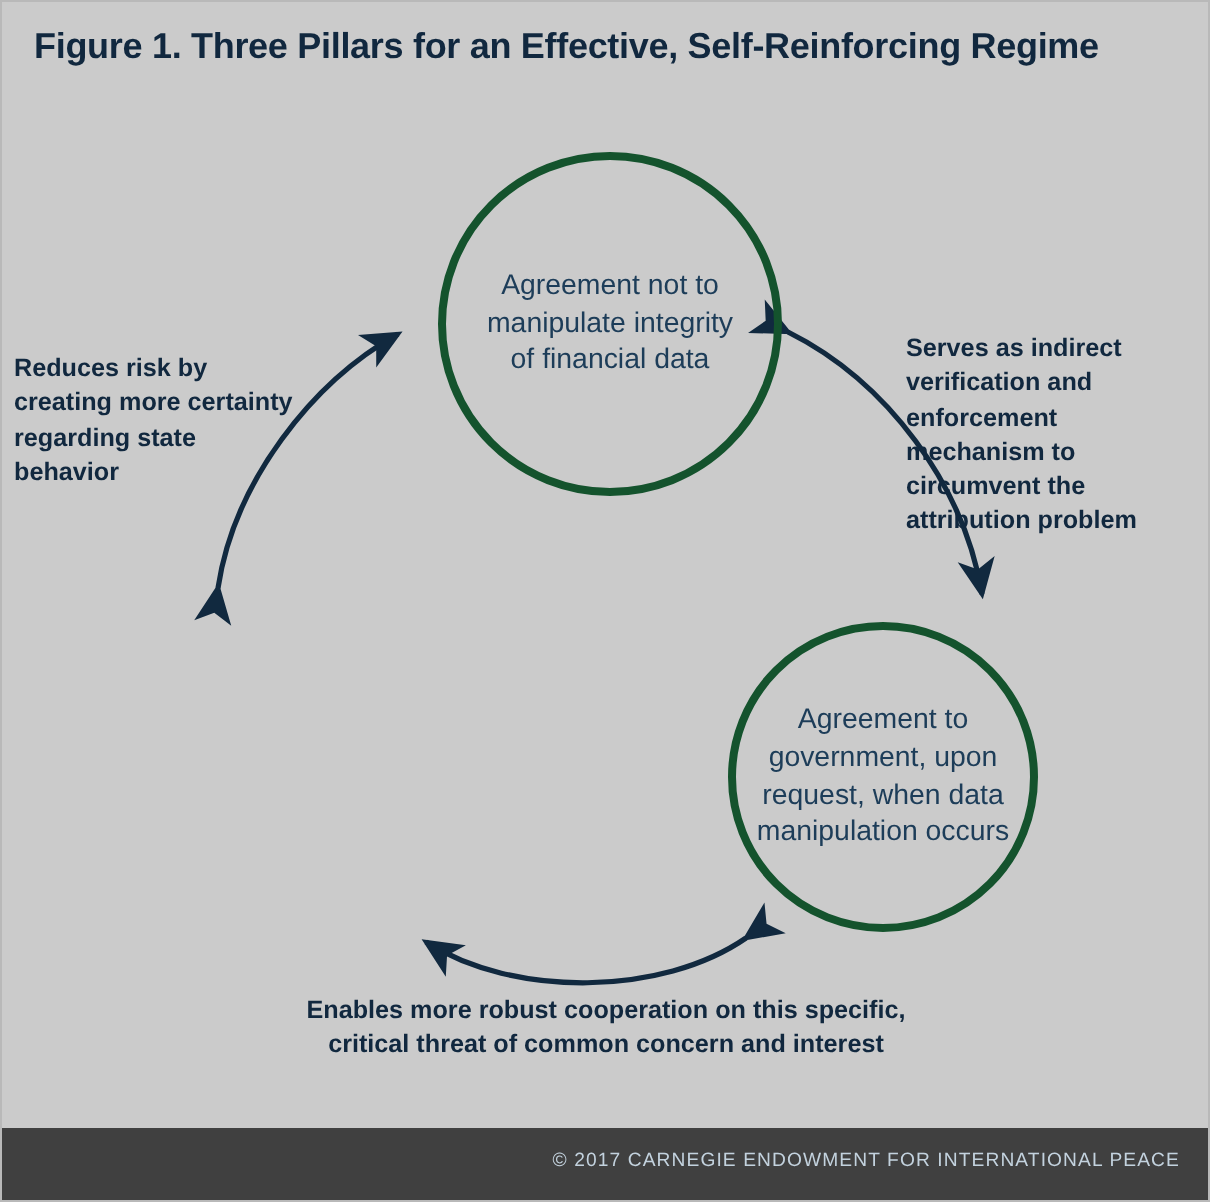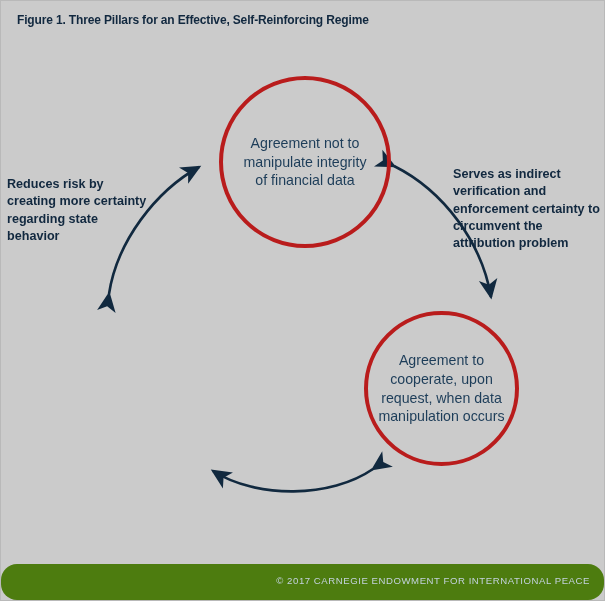--- a/index.html
+++ b/index.html
@@ -20,21 +20,21 @@
     border: 1px solid #b9b9b9;
     overflow: hidden;
   }
 
   
   #figure-title {
     position: absolute;
     left: 16px;
     top: 12px;
     width: 570px;
-    font-size: 12px;
+    font-size: 18px;
     font-weight: bold;
     letter-spacing: -0.15px;
     color: #11283f;
     line-height: 1.2;
     white-space: nowrap;
   }
 
   
   #diagram-canvas {
     position: absolute;
@@ -49,21 +49,21 @@
     top: 0;
     width: 605px;
     height: 601px;
     pointer-events: none;
   }
 
   
   .node {
     position: absolute;
     box-sizing: border-box;
-    border: 4px solid #b91c1c;
+    border: 4px solid #14532d;
     border-radius: 50%;
     background: transparent;
     display: flex;
     align-items: center;
     justify-content: center;
     text-align: center;
   }
   .node-label {
     color: #1d3d59;
     font-size: 14.2px;
@@ -122,22 +122,21 @@
     text-align: center;
   }
 
   
   #footer-band {
     position: absolute;
     left: 0;
     right: 0;
     bottom: 0;
     height: 36px;
-    background: #4d7c0f;
-    border-radius: 16px;
+    background: #404040;
   }
   #footer-credit {
     position: absolute;
     right: 14px;
     top: 11px;
     color: #c3d2de;
     font-size: 9.6px;
     letter-spacing: 0.55px;
     white-space: nowrap;
   }
@@ -164,27 +163,28 @@
 
       <path d="M372,468 C330,497 256,498 212,470" fill="none" stroke="#11293f" stroke-width="2.6" marker-start="url(#ah)" marker-end="url(#ah)"></path>
     </svg>
 
     <div class="node" id="node-top">
       <span class="node-label">Agreement not to manipulate integrity of financial data</span>
     </div>
 
 
     <div class="node" id="node-right">
-      <span class="node-label">Agreement to cooperate, upon request, when data manipulation occurs</span>
+      <span class="node-label">Agreement to government, upon request, when data manipulation occurs</span>
     </div>
 
     <div class="annotation" id="annotation-left">Reduces risk by creating more certainty regarding state behavior</div>
 
-    <div class="annotation" id="annotation-right">Serves as indirect verification and enforcement certainty to circumvent the attribution problem</div>
+    <div class="annotation" id="annotation-right">Serves as indirect verification and enforcement mechanism to circumvent the attribution problem</div>
 
+    <div class="annotation" id="annotation-bottom">Enables more robust cooperation on this specific, critical threat of common concern and interest</div>
 
   </div>
 
   <div id="footer-band">
     <div id="footer-credit">© 2017 CARNEGIE ENDOWMENT FOR INTERNATIONAL PEACE</div>
   </div>
 
 </div>
 
 </body></html>

